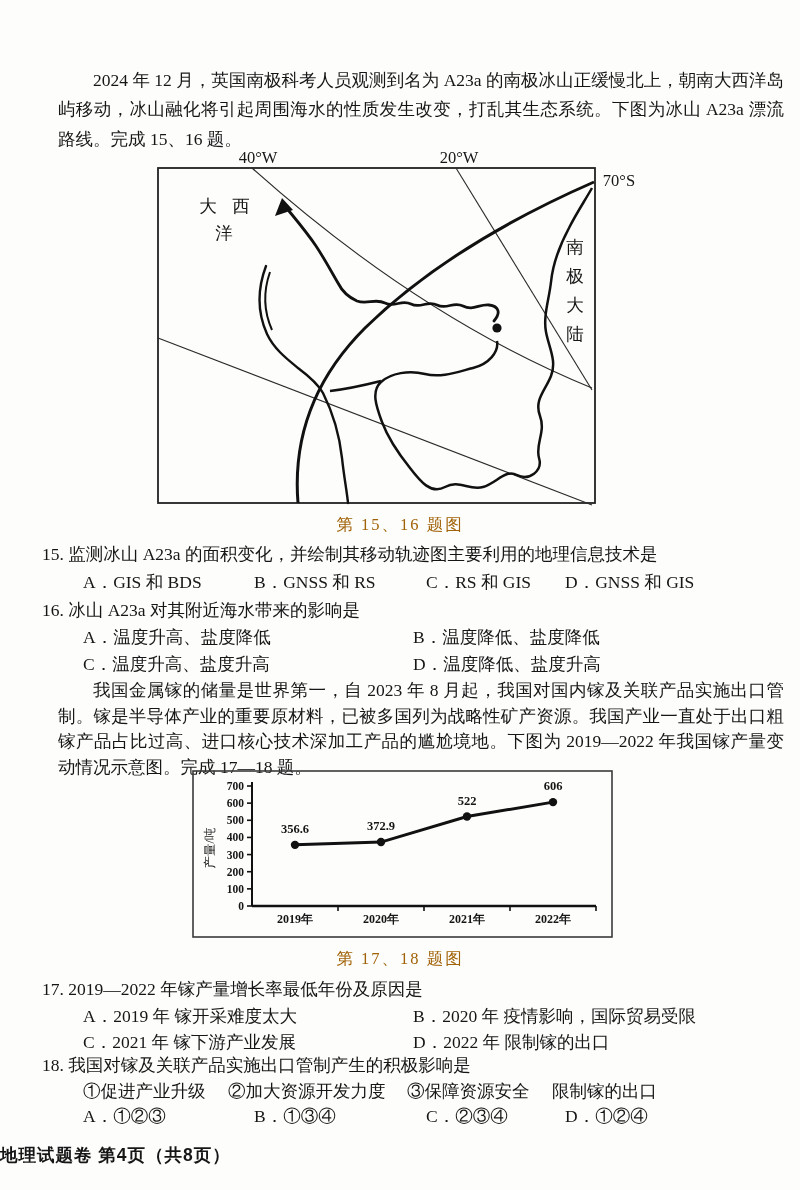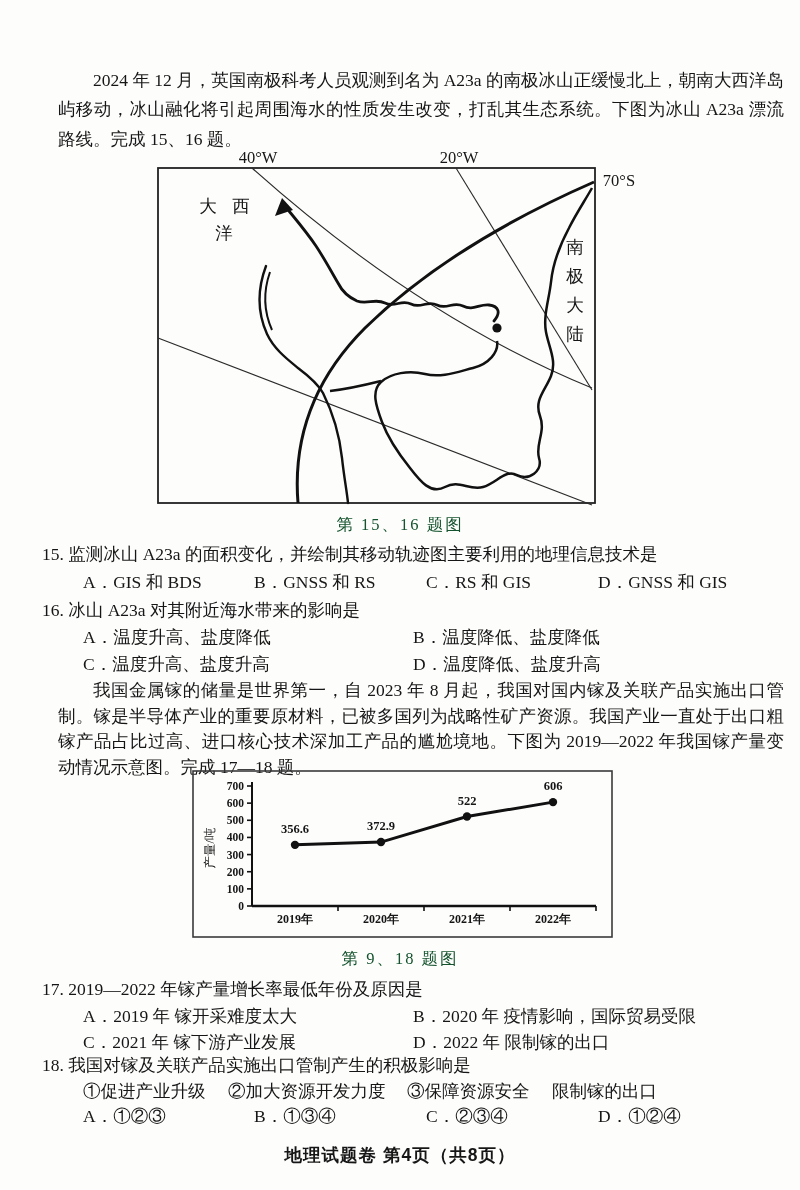--- a/index.html
+++ b/index.html
@@ -9,29 +9,29 @@
   }
   .para{
     position:absolute;left:48px;width:726px;margin:10px;
     font-size:17.5px;line-height:29.4px;text-align:justify;text-indent:2em;
     color:#161616;
   }
   .para2{line-height:25.6px;}
   .row{position:absolute;left:0;width:800px;height:24px;font-size:17.5px;color:#161616;}
   .stem{position:absolute;left:42px;white-space:nowrap;}
   .opt{position:absolute;white-space:nowrap;text-align:right;}
-  .pa{left:83px}.pb4{left:254px}.pc4{left:426px}.pd4{left:598px}
+  .pa{left:83px}.pb4{left:254px}.pc4{left:426px}.pd4{left:565px}
   .pb2{left:413px}
   .i1{left:83px}.i2{left:228px}.i3{left:407px}.i4{left:552px}
   .caption{
     position:absolute;left:0;width:800px;text-align:center;
-    font-size:16.5px;color:#14532d;letter-spacing:2px;
+    font-size:16.5px;color:#a16207;letter-spacing:2px;
   }
   .footer{
-    position:absolute;left:0;width:800px;text-align:center;top:1143px;
+    position:absolute;left:0;width:800px;top:1143px;
     font-family:"Liberation Sans","DejaVu Sans",sans-serif;
     font-weight:700;font-size:17.5px;color:#161616;letter-spacing:1px;
   }
   svg{position:absolute;}
   svg text{font-family:"Liberation Serif","DejaVu Serif",serif;fill:#161616;}
   .chart-border{fill:none;stroke:#3a3a3a;stroke-width:1.6;}
 </style>
 </head>
 <body>
 <div class="page">
@@ -134,21 +134,21 @@
       <polyline points="103,74.86857142857143 189,72.07428571428571 275,46.51428571428572 361,32.114285714285714" fill="none" stroke="#111" stroke-width="3"></polyline>
       <circle cx="103" cy="74.86857142857143" r="4.2" fill="#111"></circle>
       <text x="103" y="62.86857142857143" font-size="12.5" text-anchor="middle" font-weight="bold">356.6</text>
       <circle cx="189" cy="72.07428571428571" r="4.2" fill="#111"></circle>
       <text x="189" y="60.07428571428571" font-size="12.5" text-anchor="middle" font-weight="bold">372.9</text>
       <circle cx="275" cy="46.51428571428572" r="4.2" fill="#111"></circle>
       <text x="275" y="34.51428571428572" font-size="12.5" text-anchor="middle" font-weight="bold">522</text>
       <circle cx="361" cy="32.114285714285714" r="4.2" fill="#111"></circle>
       <text x="361" y="20.114285714285714" font-size="12.5" text-anchor="middle" font-weight="bold">606</text>
     </svg>
-<div class="caption" style="top:948px">第 9、18 题图</div>
+<div class="caption" style="top:948px">第 17、18 题图</div>
 
 <div class="row" style="top:977px">
   <span class="stem">17. 2019—2022 年镓产量增长率最低年份及原因是</span>
 </div>
 <div class="row" style="top:1004px">
   <span class="opt pa">A．2019 年  镓开采难度太大</span>
   <span class="opt pb2">B．2020 年  疫情影响，国际贸易受限</span>
 </div>
 <div class="row" style="top:1030px">
   <span class="opt pa">C．2021 年  镓下游产业发展</span>

